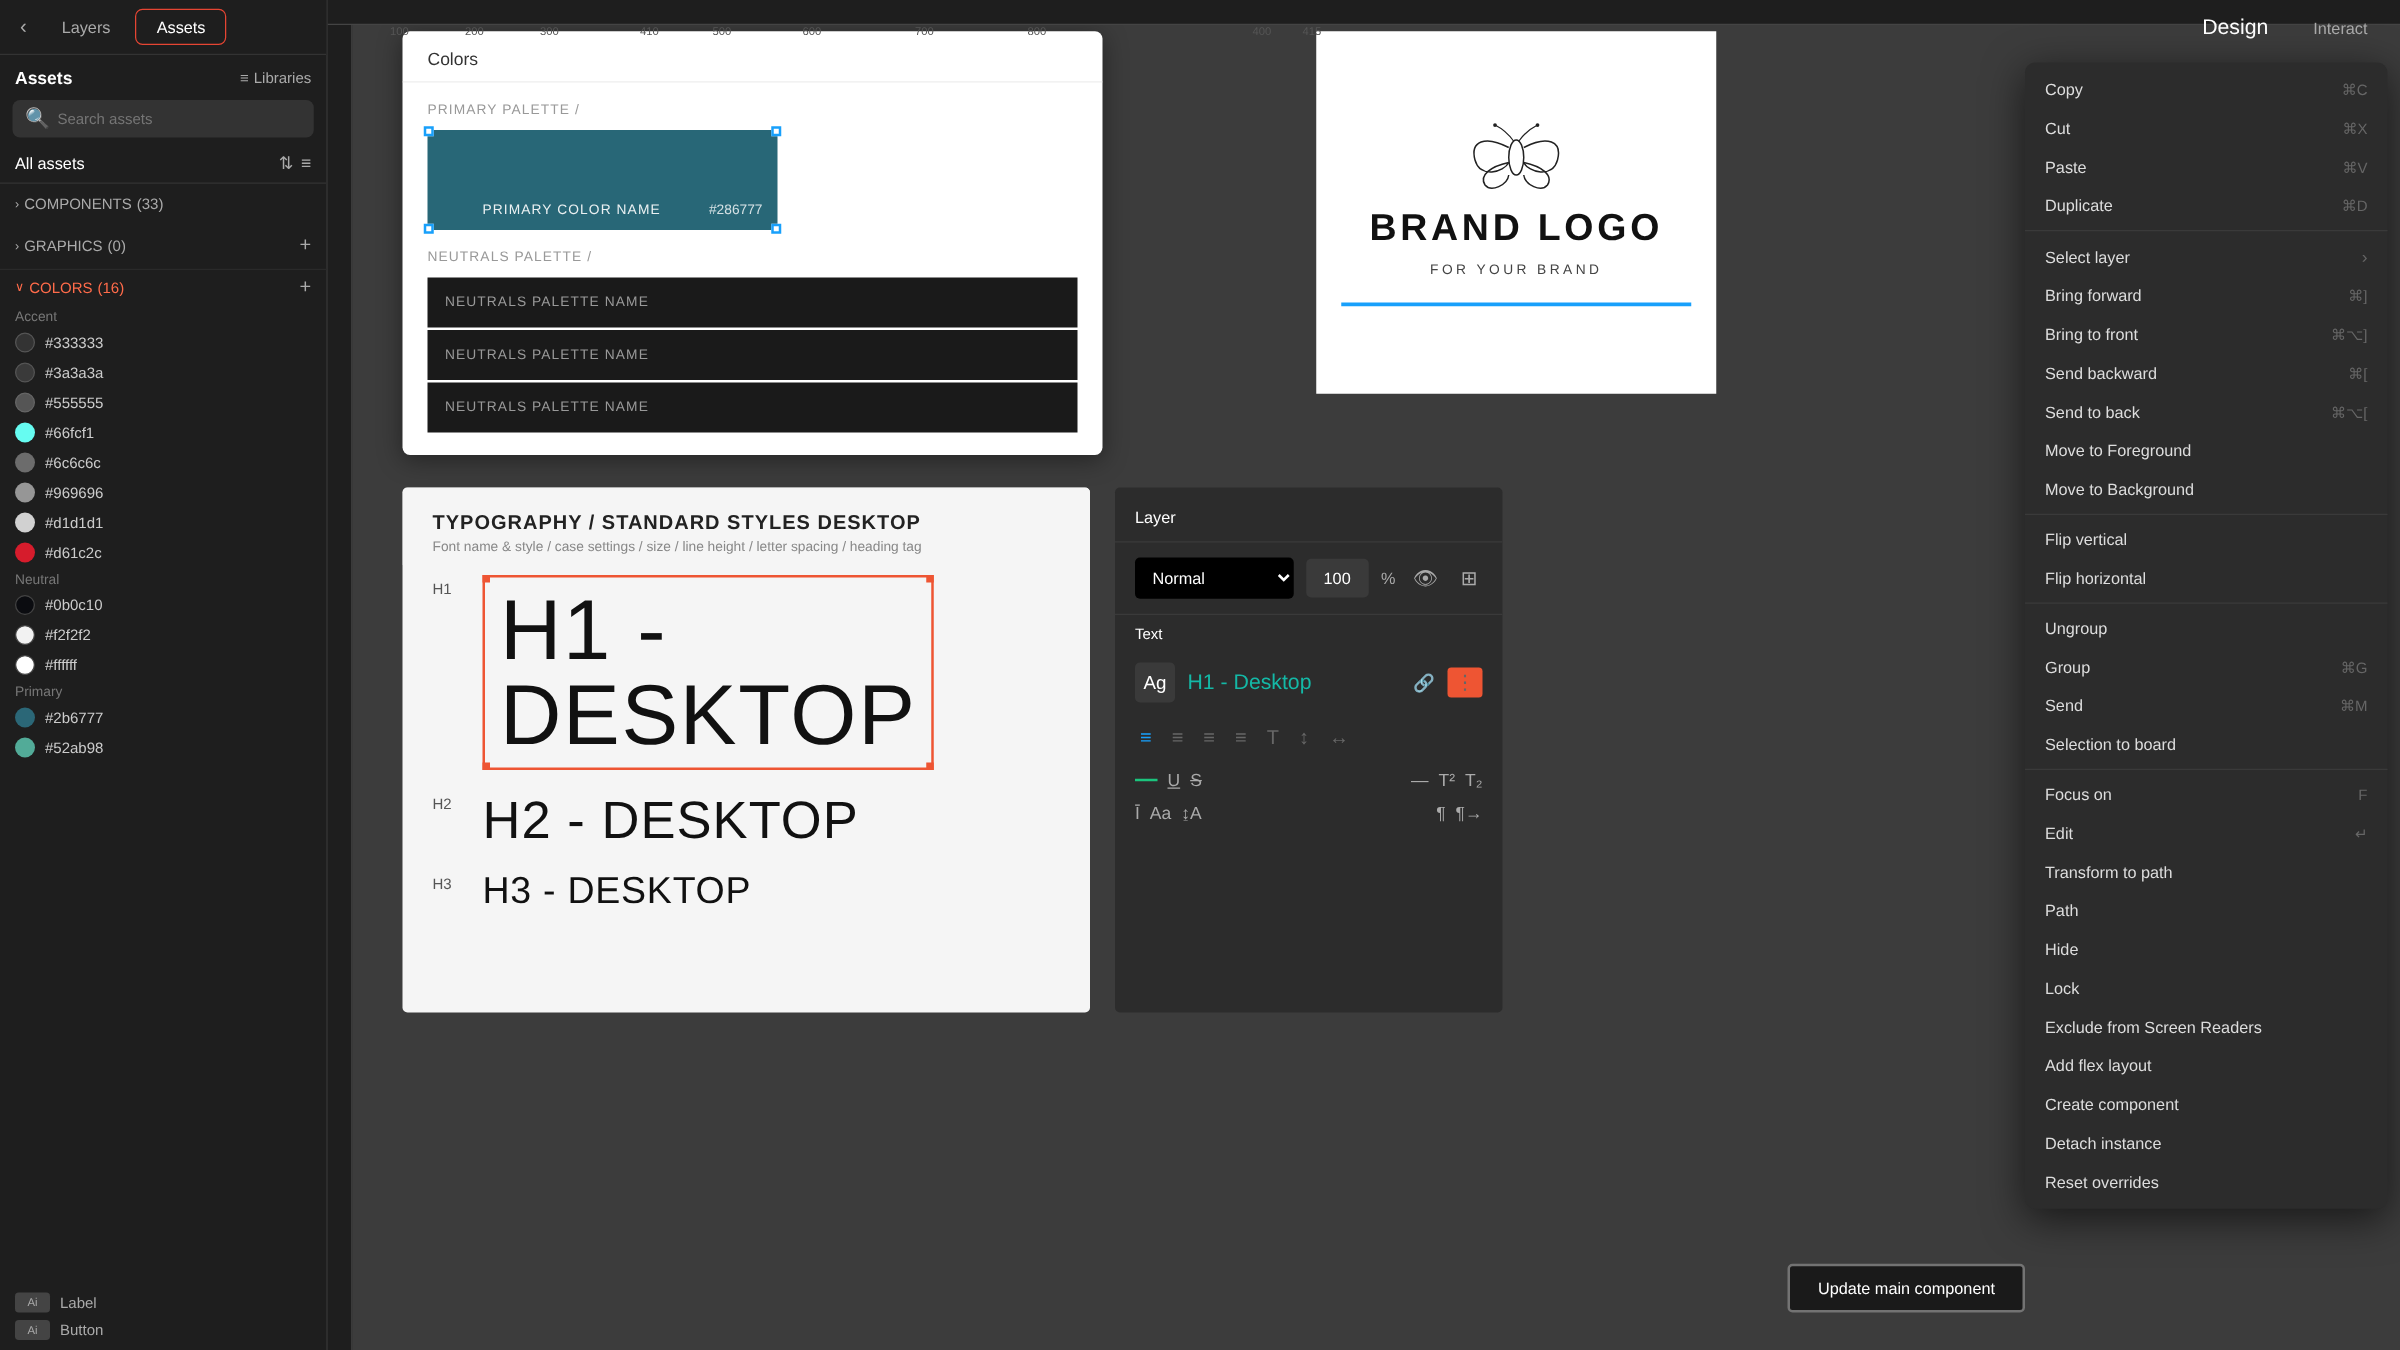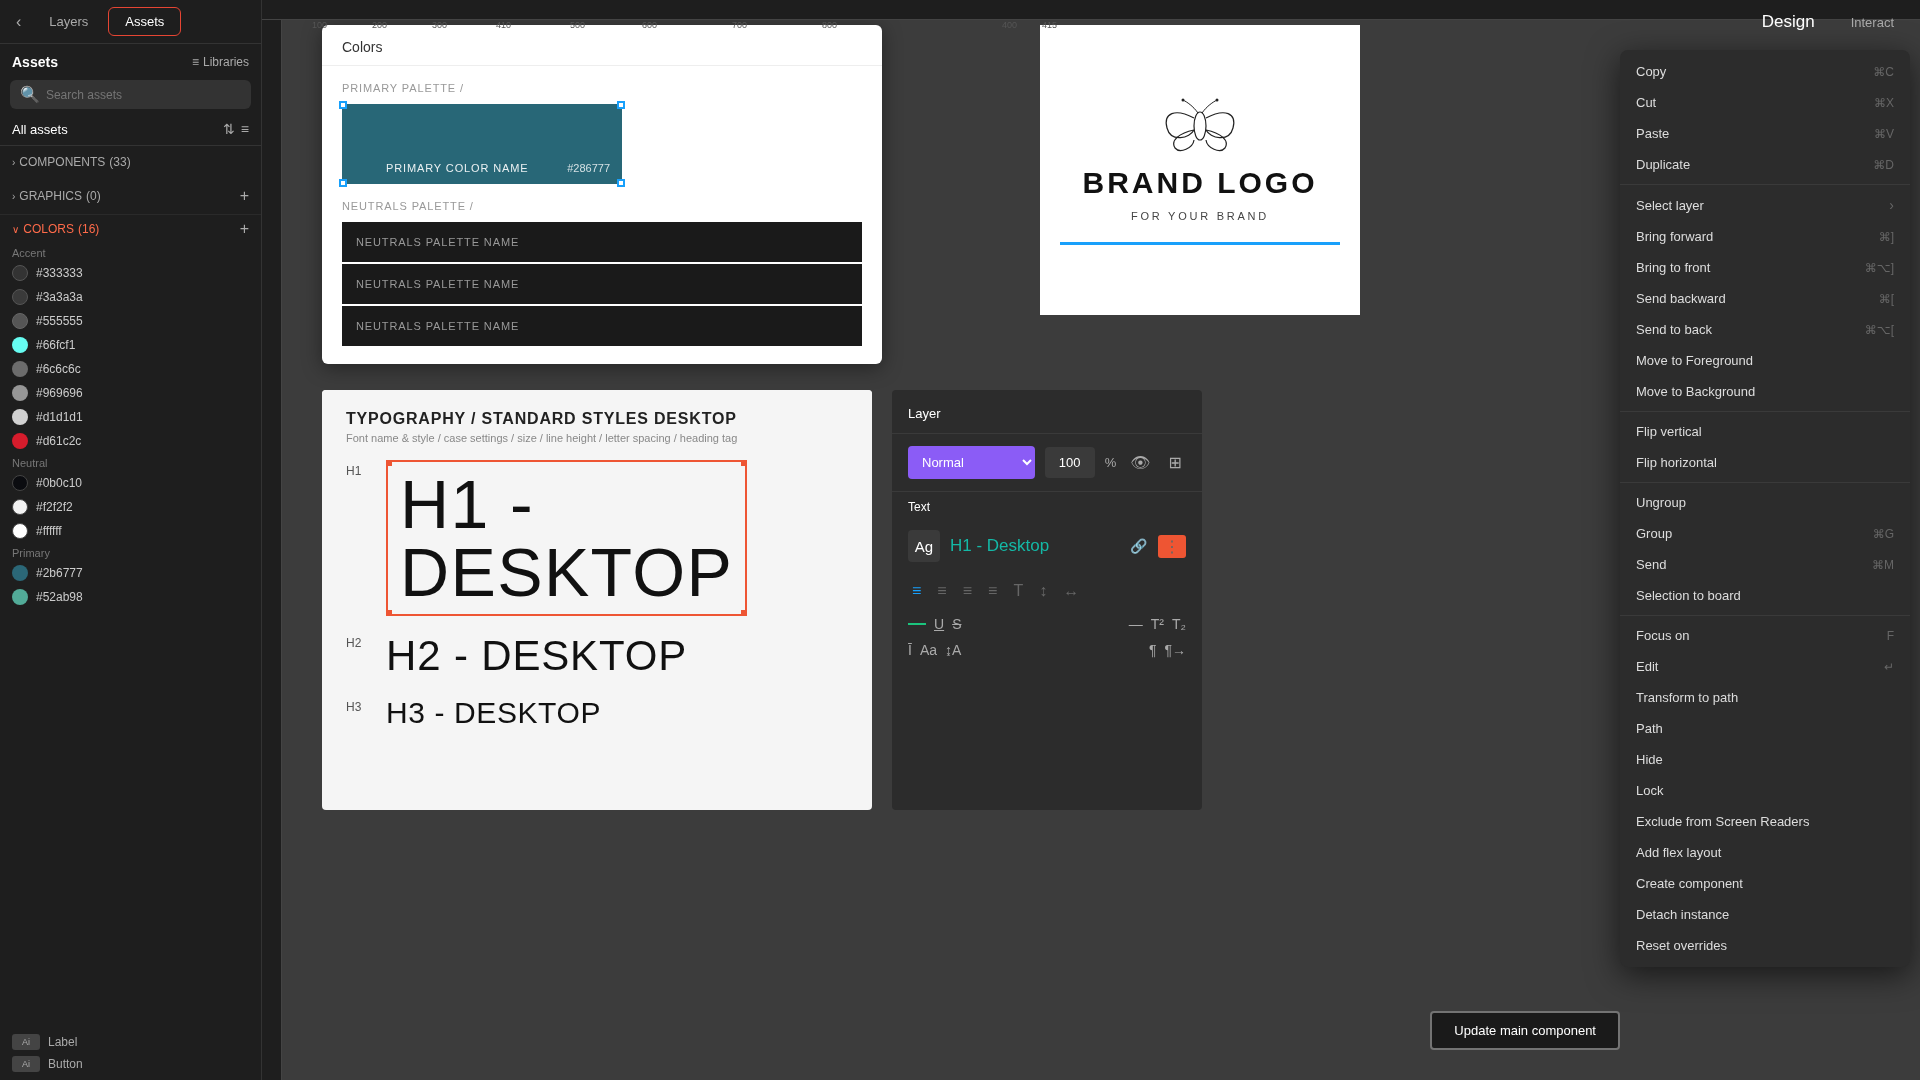--- a/index.html
+++ b/index.html
@@ -311,21 +311,21 @@
     .neutral-box-label {
       font-size: 11px;
       color: #999;
       letter-spacing: 0.08em;
       text-transform: uppercase;
     }
 
     
     #brand-panel {
       position: absolute;
-      right: 560px;
+      right: 547px;
       top: 25px;
       width: 320px;
       height: 290px;
       background: #fff;
       overflow: hidden;
       margin-left: 17px;
     }
 
     .brand-logo-content {
       display: flex;
@@ -471,21 +471,21 @@
 
     .layer-controls {
       padding: 12px 16px;
       display: flex;
       align-items: center;
       gap: 10px;
     }
 
     .blend-mode-select {
       flex: 1;
-      background: #8b5cf6;
+      background: #000000;
       border: none;
       border-radius: 4px;
       color: #fff;
       padding: 8px 10px;
       font-size: 13px;
       cursor: pointer;
     }
 
     .opacity-input {
       width: 50px;
@@ -793,21 +793,21 @@
 </div>
 
 <div id="canvas-area">
 
   <div class="ruler-h">
     <div style="width:20px;"></div>
     <div style="position:relative; flex:1;">
       <span class="ruler-mark" style="left:30px;">100</span>
       <span class="ruler-mark" style="left:90px;">200</span>
       <span class="ruler-mark" style="left:150px;">300</span>
-      <span class="ruler-mark" style="left:214px;">410</span>
+      <span class="ruler-mark" style="left:230px;">410</span>
       <span class="ruler-mark" style="left:288px;">500</span>
       <span class="ruler-mark" style="left:360px;">600</span>
       <span class="ruler-mark" style="left:450px;">700</span>
       <span class="ruler-mark" style="left:540px;">800</span>
       <span class="ruler-mark" style="left:720px;">400</span>
       <span class="ruler-mark" style="left:760px;">415</span>
     </div>
   </div>
 
   <div class="ruler-v"></div>

